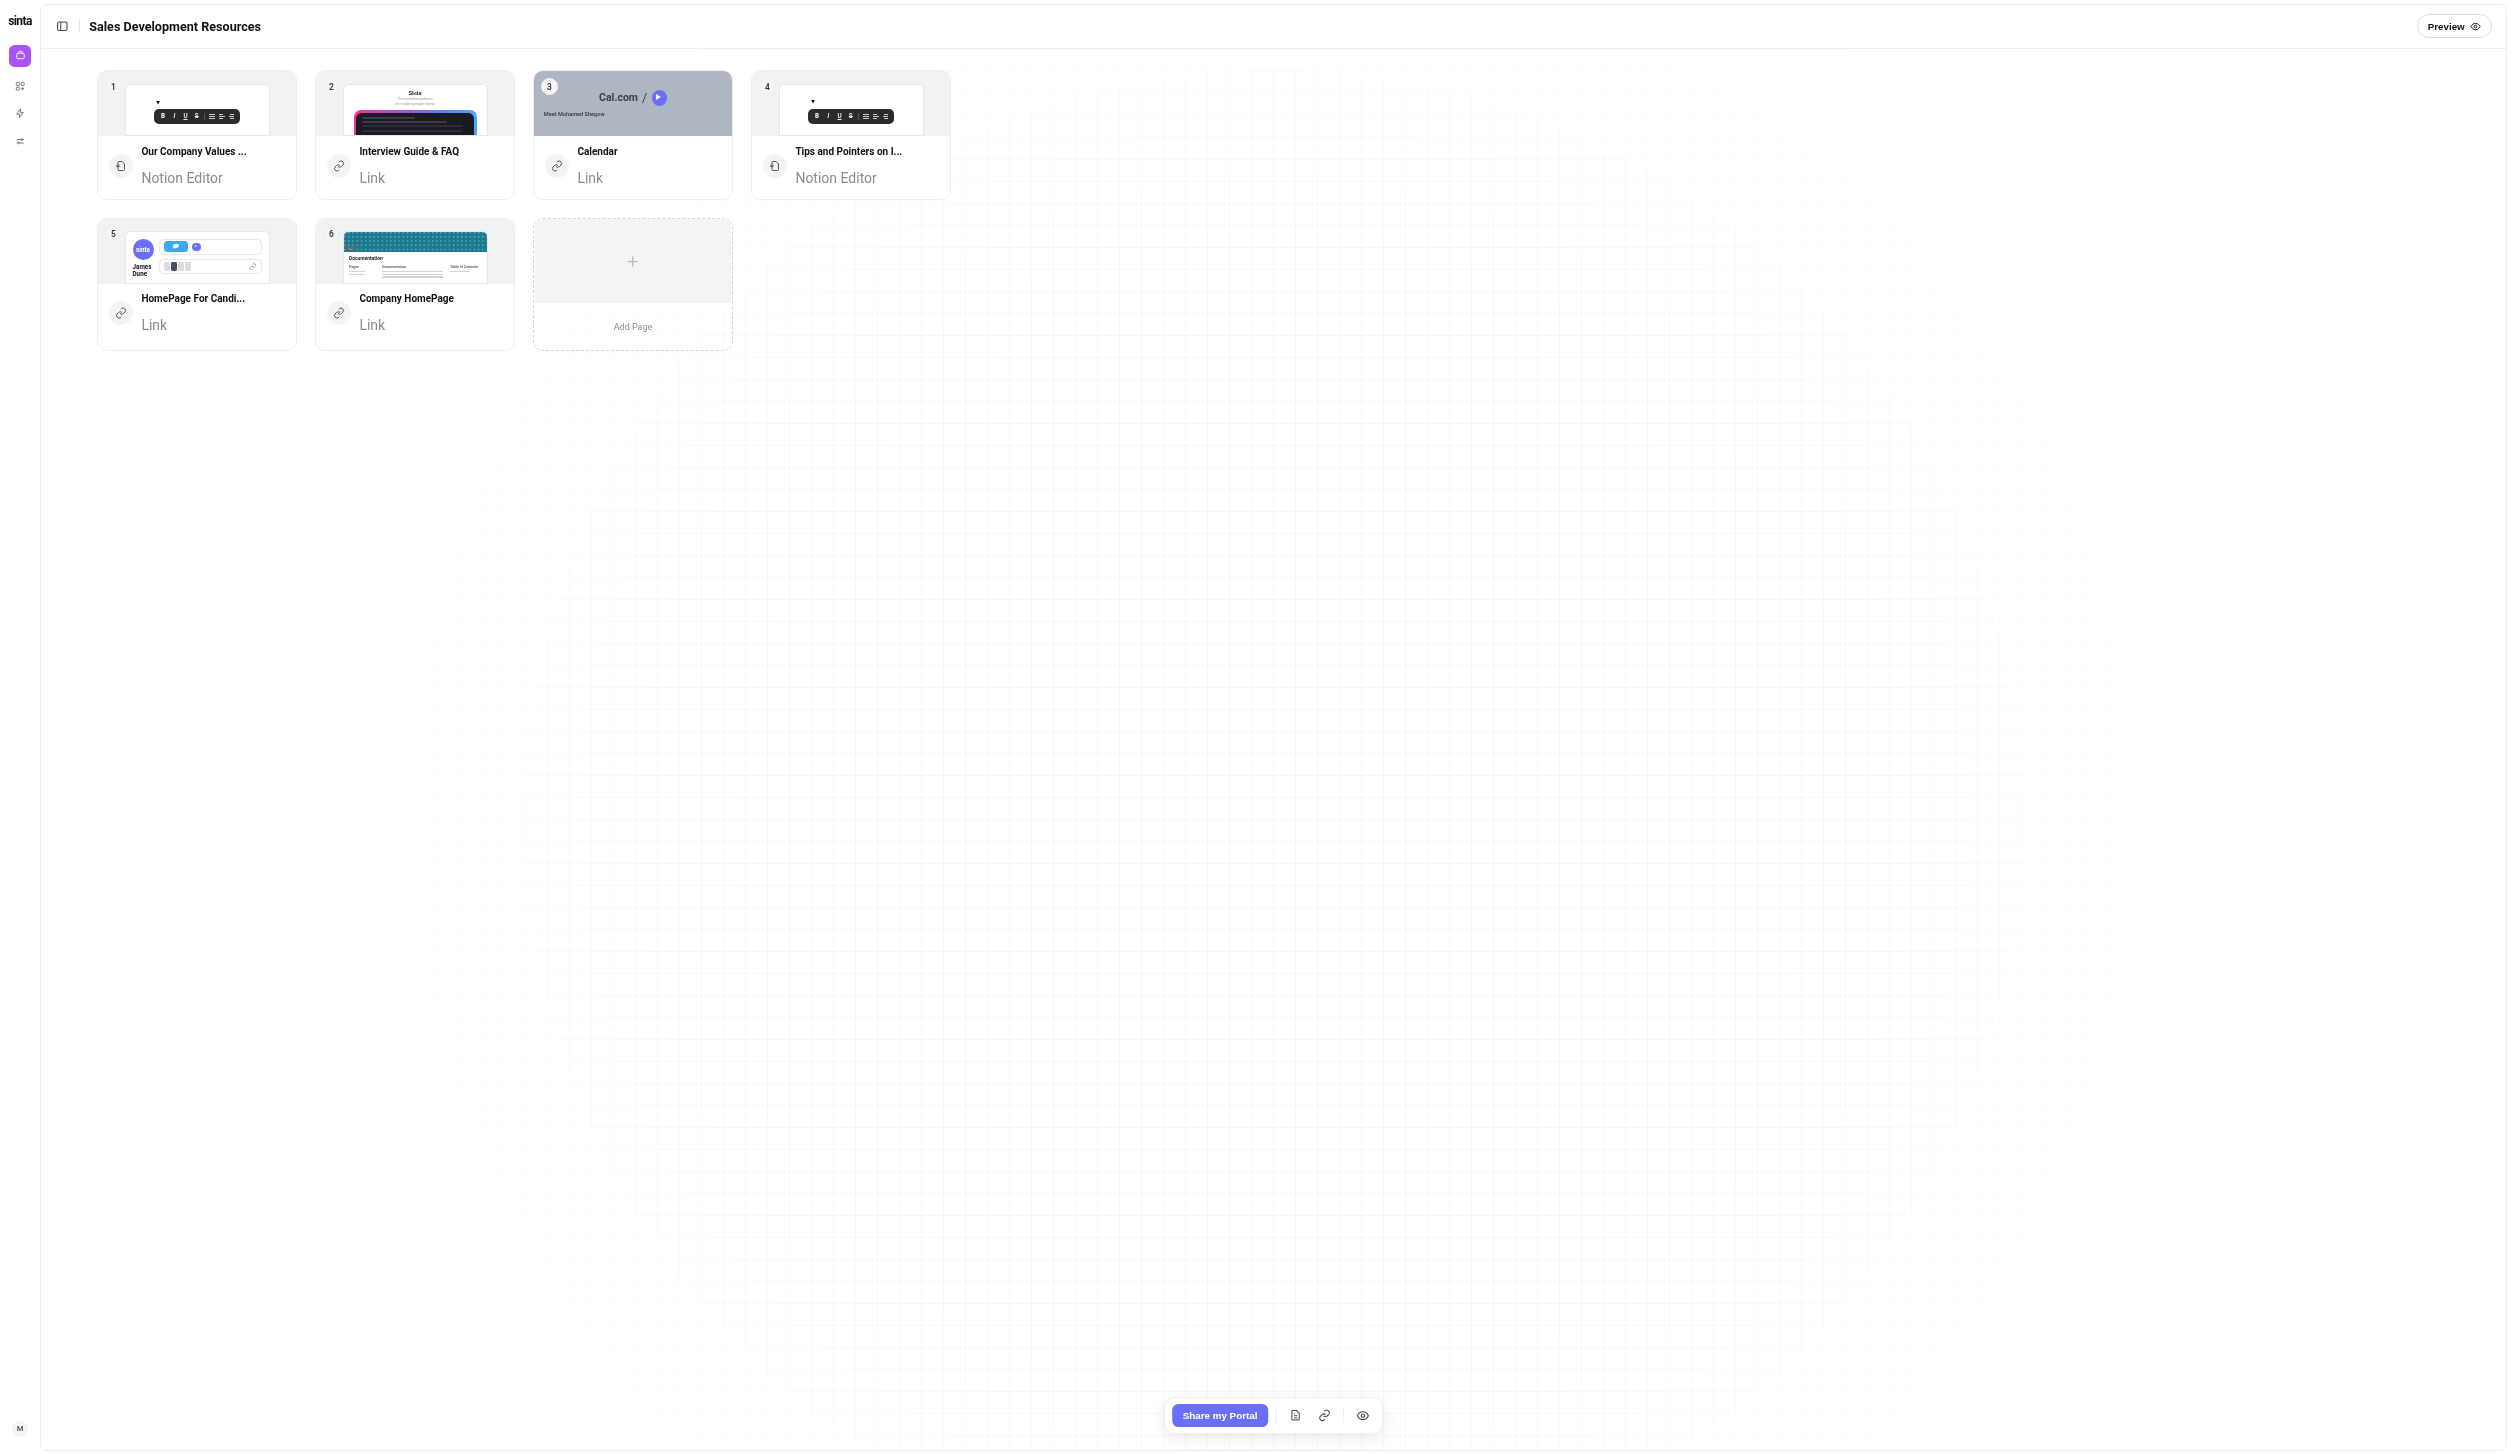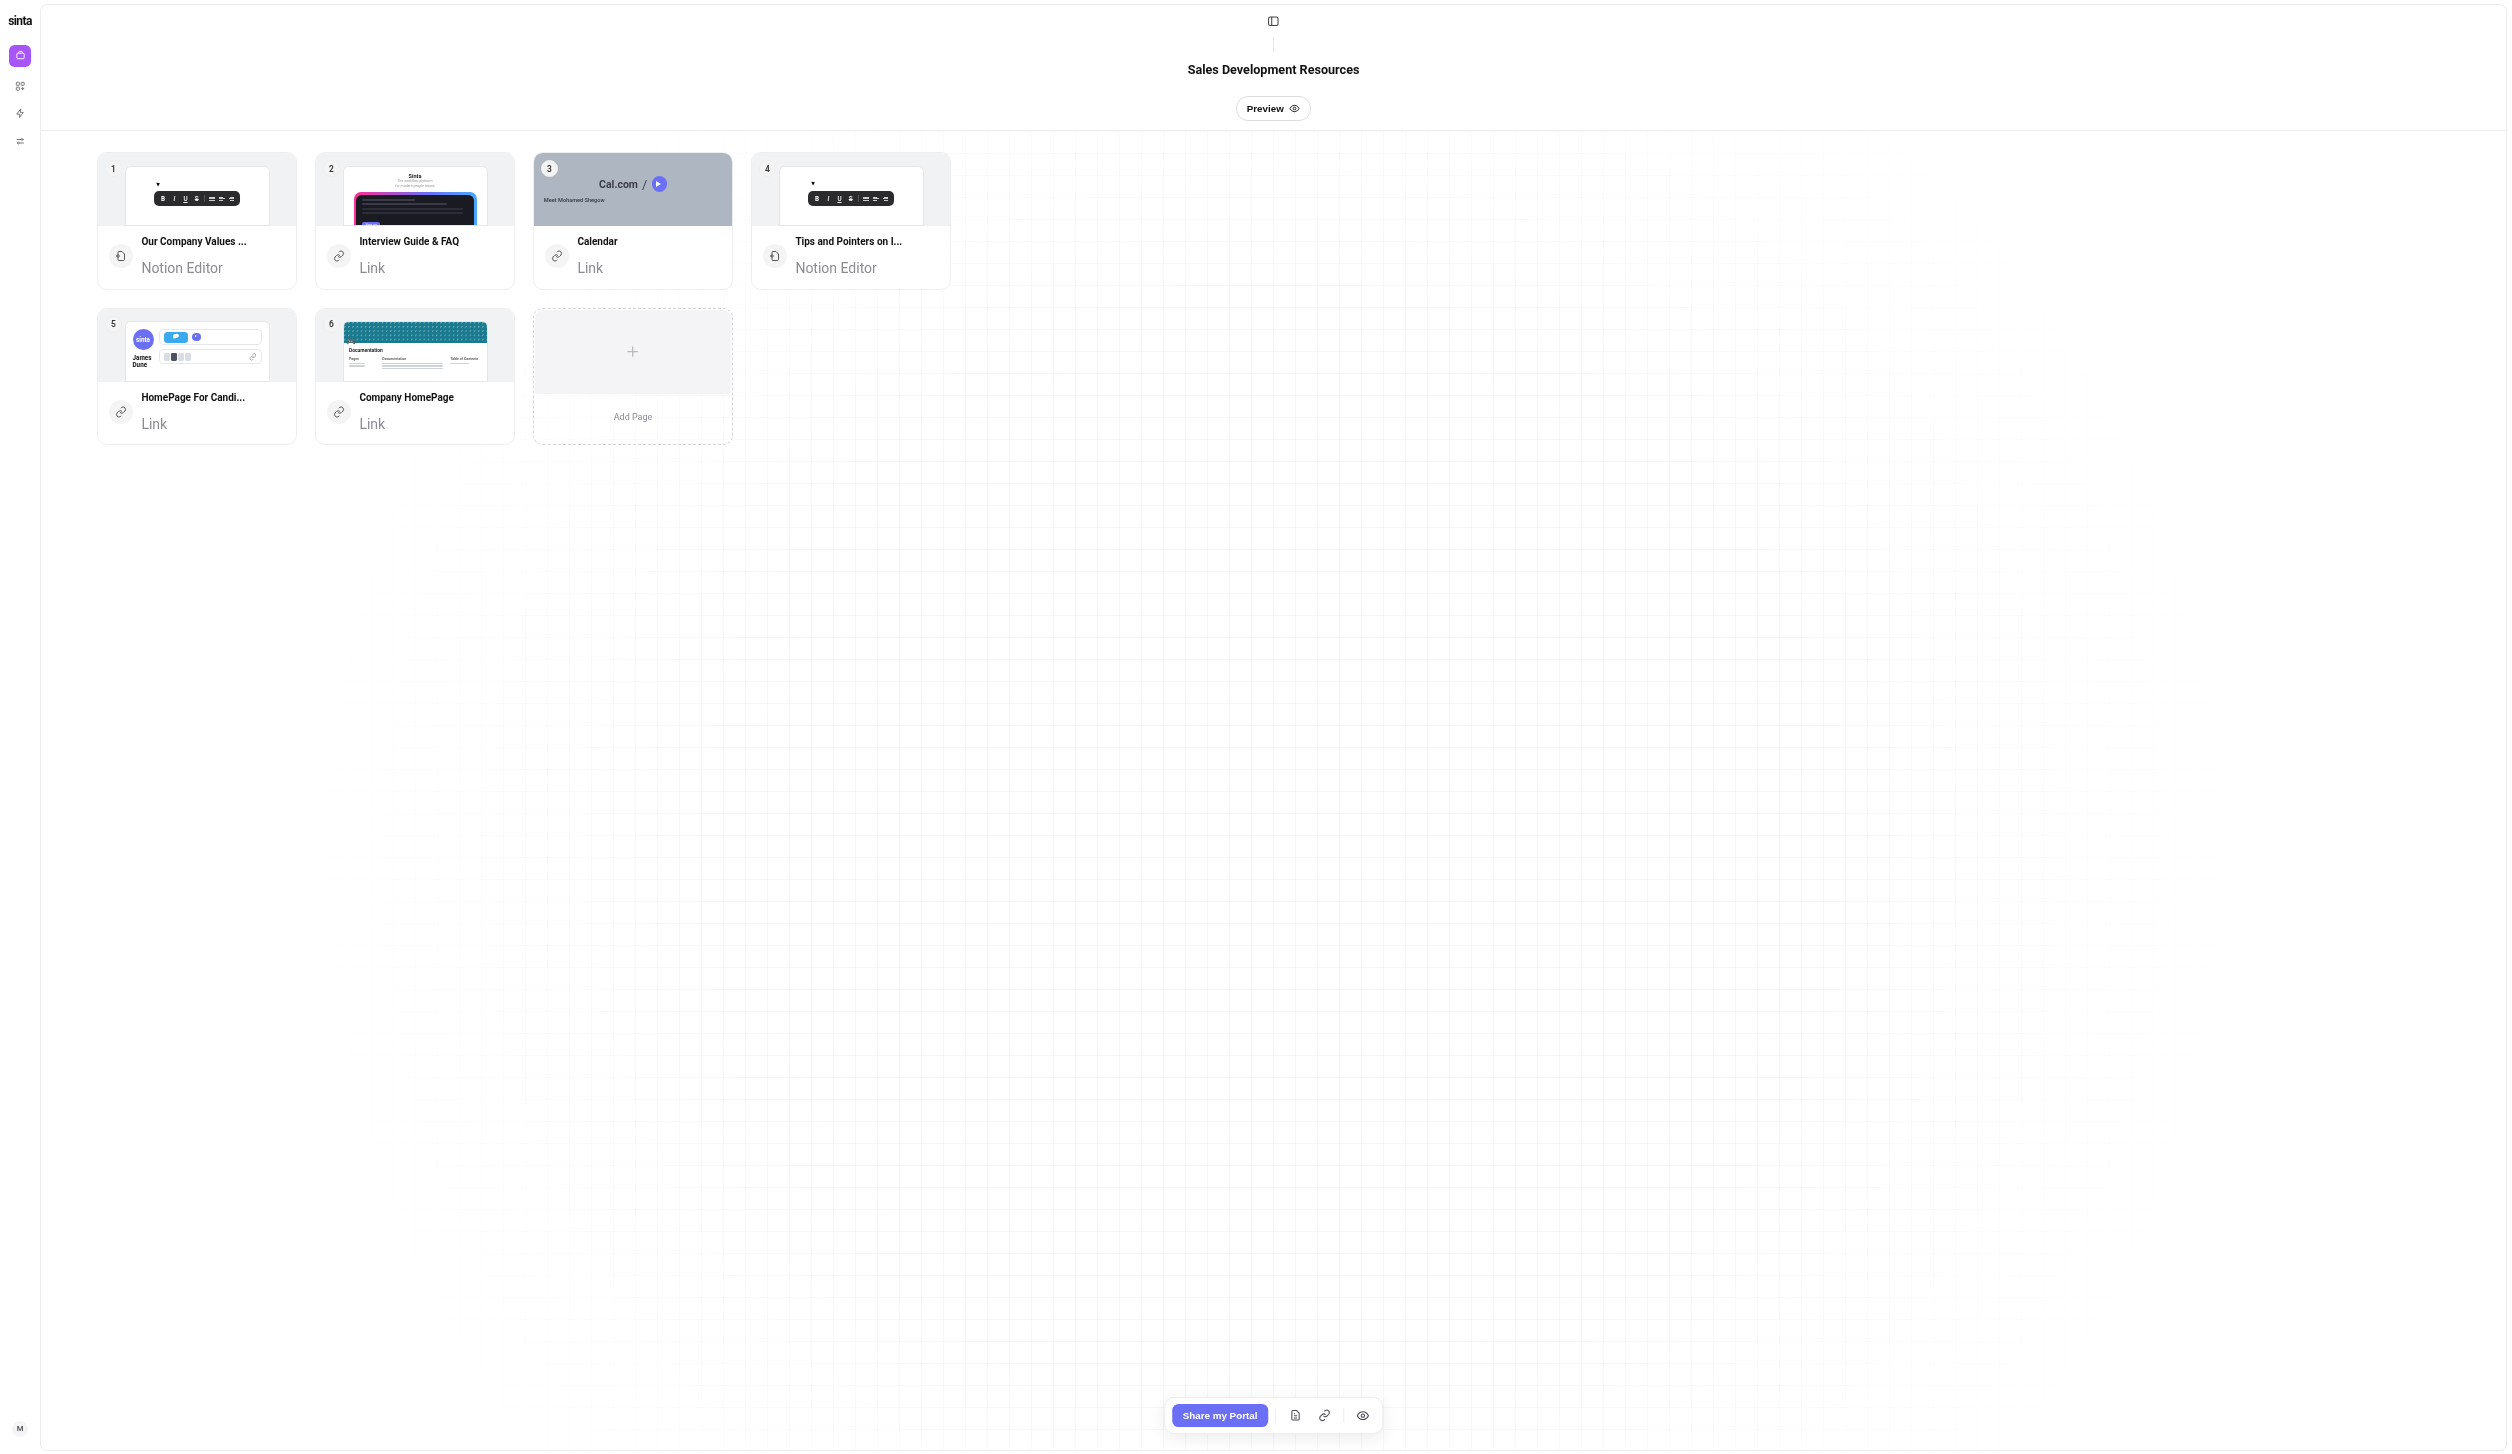--- a/index.html
+++ b/index.html
@@ -11,21 +11,21 @@
 .rail { width: 40px; flex-shrink: 0; display: flex; flex-direction: column; align-items: center; padding: 14px 0; gap: 11px; position: relative; }
 .brand { font-weight: 700; font-size: 12px; letter-spacing: -0.6px; color: #111; }
 .rail-icon-box { width: 16.7px; height: 16.7px; display: flex; align-items: center; justify-content: center; color: #666; border-radius: 4.2px; }
 .rail-icon-box.active { width: 22px; height: 22px; background: #a855f7; color: #fff; border-radius: 5.6px; margin-top: 5.6px; }
 .rail-spacer { flex: 1; }
 .avatar { width: 16.7px; height: 16.7px; border-radius: 50%; background: #f3f4f6; color: #555; font-size: 7.7px; font-weight: 600; display: flex; align-items: center; justify-content: center; margin-bottom: 2.8px; }
 
 
 .panel { flex: 1; margin: 3.5px 4.9px 3.5px 0; border: 0.7px solid #ececee; border-radius: 7px; display: flex; flex-direction: column; overflow: hidden; position: relative; }
 
-.header { display: flex; align-items: center; padding: 9.8px 14px; border-bottom: 0.7px solid #eee; gap: 9.8px; flex-direction: column; }
+.header { display: flex; align-items: center; padding: 9.8px 14px; border-bottom: 0.7px solid #eee; gap: 9.8px; }
 .sidebar-toggle { width: 14px; height: 14px; color: #444; display: flex; align-items: center; justify-content: center; cursor: pointer; }
 .vdiv { width: 0.7px; height: 14px; background: #e5e5e5; }
 .page-title { font-size: 12.6px; font-weight: 700; color: #111; }
 .header-spacer { flex: 1; }
 .preview-btn { display: flex; align-items: center; gap: 5.6px; border: 0.7px solid #ddd; background: #fff; border-radius: 12px; padding: 5.6px 9.8px; font-size: 9.8px; font-weight: 600; color: #111; cursor: pointer; }
 .preview-btn svg { width: 11px; height: 11px; }
 
 .canvas { flex: 1; position: relative; overflow: hidden; padding: 21px 14px 14px; }
 .canvas::before {
   content: ""; position: absolute; inset: 0;
@@ -35,21 +35,21 @@
   background-size: 22px 22px;
   -webkit-mask-image: radial-gradient(circle at 50% 55%, #000 0%, #000 35%, transparent 68%);
   mask-image: radial-gradient(circle at 50% 55%, #000 0%, #000 35%, transparent 68%);
   pointer-events: none;
 }
 
 .cards { position: relative; display: grid; grid-template-columns: repeat(4, 200px); gap: 18px; justify-content: start; padding-left: 42px; }
 
 .card { background: #fff; border: 0.7px solid #eee; border-radius: 9.8px; overflow: hidden; display: flex; flex-direction: column; position: relative; cursor: pointer; }
 .badge { position: absolute; top: 7px; left: 7px; width: 16.7px; height: 16.7px; border-radius: 50%; background: #f4f4f5; border: 0.7px solid #eee; display: flex; align-items: center; justify-content: center; font-size: 8.4px; font-weight: 600; color: #333; z-index: 2; }
-.thumb { height: 73px; background: #f1f2f4; display: flex; align-items: center; justify-content: center; overflow: hidden; padding: 12.6px 26.5px 0; }
+.thumb { height: 65px; background: #f1f2f4; display: flex; align-items: center; justify-content: center; overflow: hidden; padding: 12.6px 26.5px 0; }
 .thumb-inner { width: 100%; height: 100%; background: #fff; border: 0.7px solid #e6e6e8; border-radius: 5.6px 5.6px 0 0; position: relative; overflow: hidden; }
 .card-meta { display: flex; align-items: center; gap: 8.4px; padding: 9.8px 11px 12.6px; }
 .meta-icon { width: 24px; height: 24px; border-radius: 50%; background: #f4f4f5; display: flex; align-items: center; justify-content: center; flex-shrink: 0; color: #555; }
 .meta-text { min-width: 0; }
 .card-title { font-size: 10px; font-weight: 700; color: #111; white-space: nowrap; overflow: hidden; text-overflow: ellipsis; }
 .card-sub { font-size: 14px; color: #8b8b92; margin-top: 13px; }
 
 .add-card { border: 1px dashed #d6d6da; border-radius: 9.8px; background: transparent; display: flex; flex-direction: column; cursor: pointer; }
 .add-thumb { height: 84px; background: #f4f4f6; border-radius: 8.4px 8.4px 0 0; margin:0.7px; display: flex; align-items: center; justify-content: center; color: #b8b8be; }
 .add-label { text-align: center; font-size: 9px; color: #8b8b92; padding: 18px 0; }

